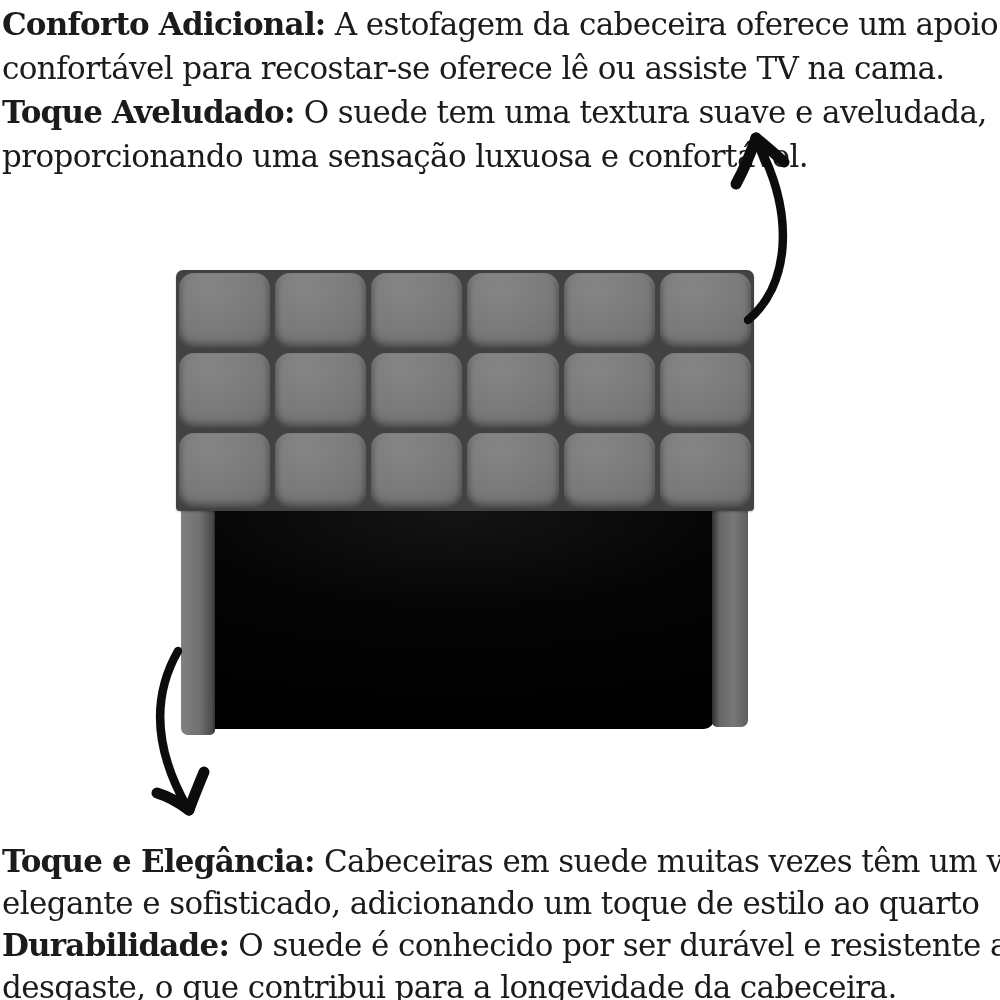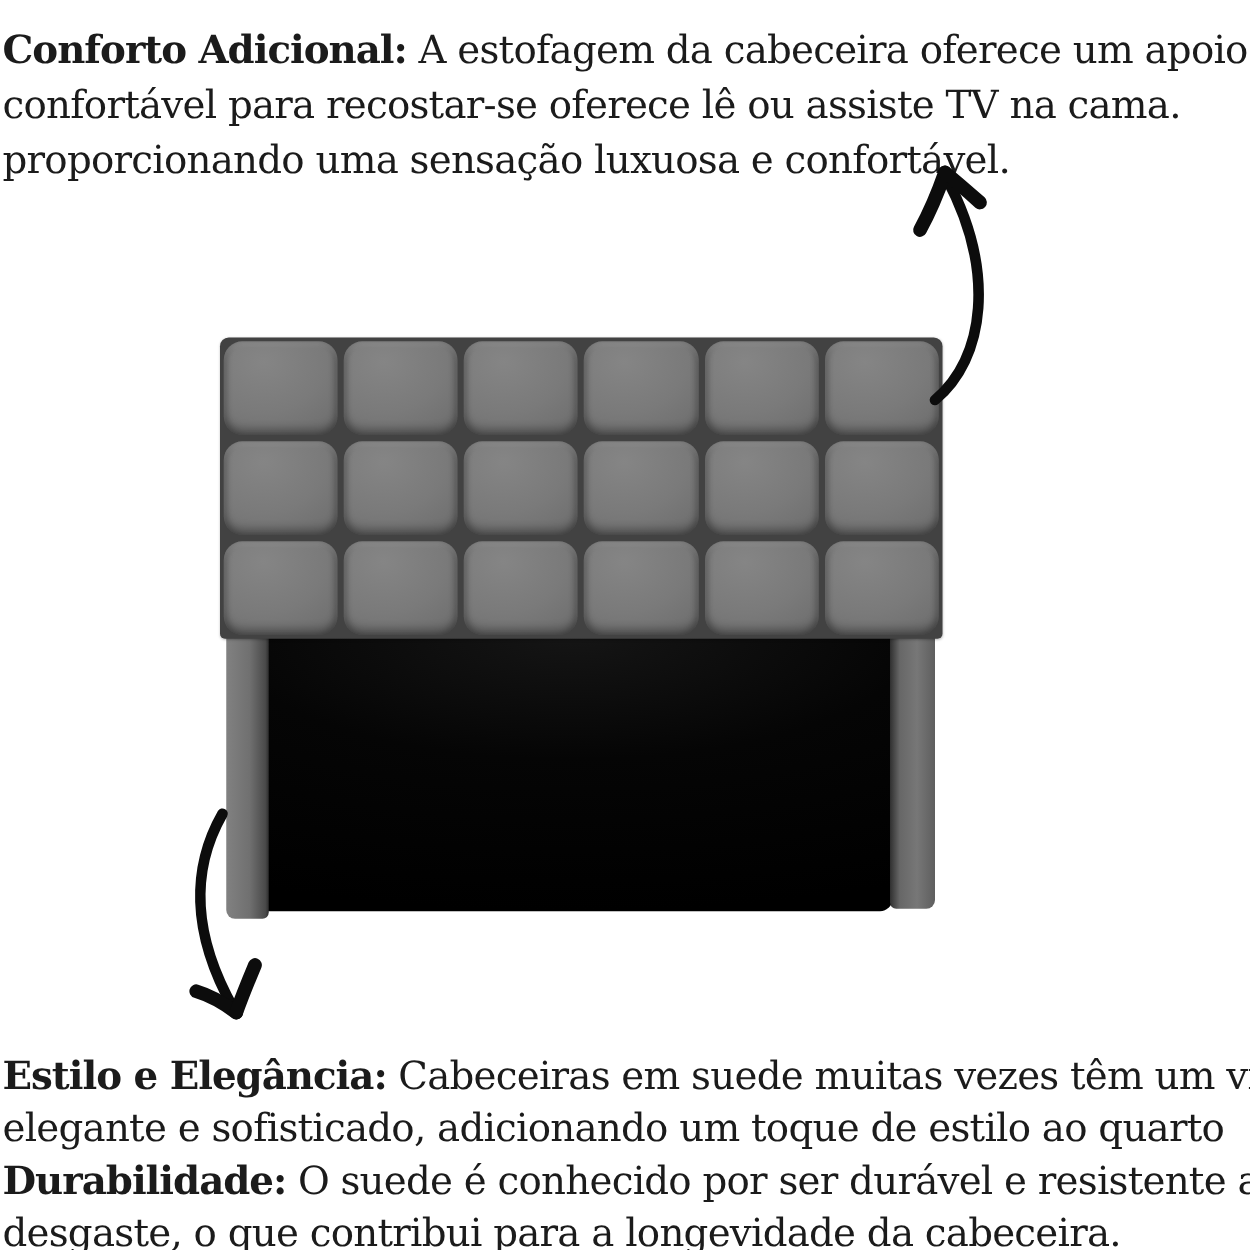--- a/index.html
+++ b/index.html
@@ -2,21 +2,21 @@
 <html style="--seam: #424242; --ink: #0c0c0c;"><head>
 <meta charset="utf-8">
 <style>
   html,body{margin:0;padding:0;background:#ffffff;}
   .canvas{
     position:relative;width:1000px;height:1000px;background:#ffffff;
     font-family:"DejaVu Serif","Liberation Serif",serif;color:#1b1b1b;overflow:hidden;
   }
   
   .text-block{position:absolute;left:2px;width:998px;}
-  .text-block.top{top:2px;margin-top:16px;}
+  .text-block.top{top:2px;}
   .text-block.bottom{top:840px;}
   .line{font-size:31px;line-height:44px;letter-spacing:-0.6px;white-space:nowrap;}
   .text-block.bottom .line{line-height:42px;}
   .b{font-weight:700;letter-spacing:-0.8px;}
   
   .headboard{position:absolute;inset:0;}
   .hb-void{
     position:absolute;left:199px;top:508px;width:515px;height:221px;
     background:radial-gradient(120% 100% at 50% 0%, #151515 0%, #050505 45%, #000000 100%);
     border-radius:2px 2px 10px 8px;
@@ -55,20 +55,21 @@
   .barb{stroke-width:11px;}
 </style>
 </head>
 <body>
 
 <div class="canvas">
 
   <div class="text-block top">
     <div class="line"><span class="b">Conforto Adicional:</span><span> A estofagem da cabeceira oferece um apoio</span></div>
     <div class="line"><span class="b"></span><span>confortável para recostar-se oferece lê ou assiste TV na cama.</span></div>
+    <div class="line"><span class="b">Toque Aveludado:</span><span> O suede tem uma textura suave e aveludada,</span></div>
     <div class="line"><span class="b"></span><span>proporcionando uma sensação luxuosa e confortável.</span></div>
   </div>
 
   <div class="headboard">
     <div class="hb-void"></div>
     <div class="leg left"></div>
     <div class="leg right"></div>
     <div class="hb-panel">
         <div class="cell"></div>
         <div class="cell"></div>
@@ -98,19 +99,19 @@
       <path class="barb" d="M 756 138 C 766 146 775 154 784 162"></path>
     </g>
     <g>
       <path class="shaft" d="M 178 651 C 154 693 152 745 187 807"></path>
       <path class="barb" d="M 189 810 C 177 801 167 796 157 793"></path>
       <path class="barb" d="M 189 810 C 194 796 199 784 204 772"></path>
     </g>
   </svg>
 
   <div class="text-block bottom">
-    <div class="line"><span class="b">Estilo e Elegância:</span><span> Cabeceiras em suede muitas vezes têm um visual</span></div>
+    <div class="line"><span class="b">Toque e Elegância:</span><span> Cabeceiras em suede muitas vezes têm um visual</span></div>
     <div class="line"><span class="b"></span><span>elegante e sofisticado, adicionando um toque de estilo ao quarto</span></div>
     <div class="line"><span class="b">Durabilidade:</span><span> O suede é conhecido por ser durável e resistente ao</span></div>
     <div class="line"><span class="b"></span><span>desgaste, o que contribui para a longevidade da cabeceira.</span></div>
   </div>
 
 </div>
 
 </body></html>

